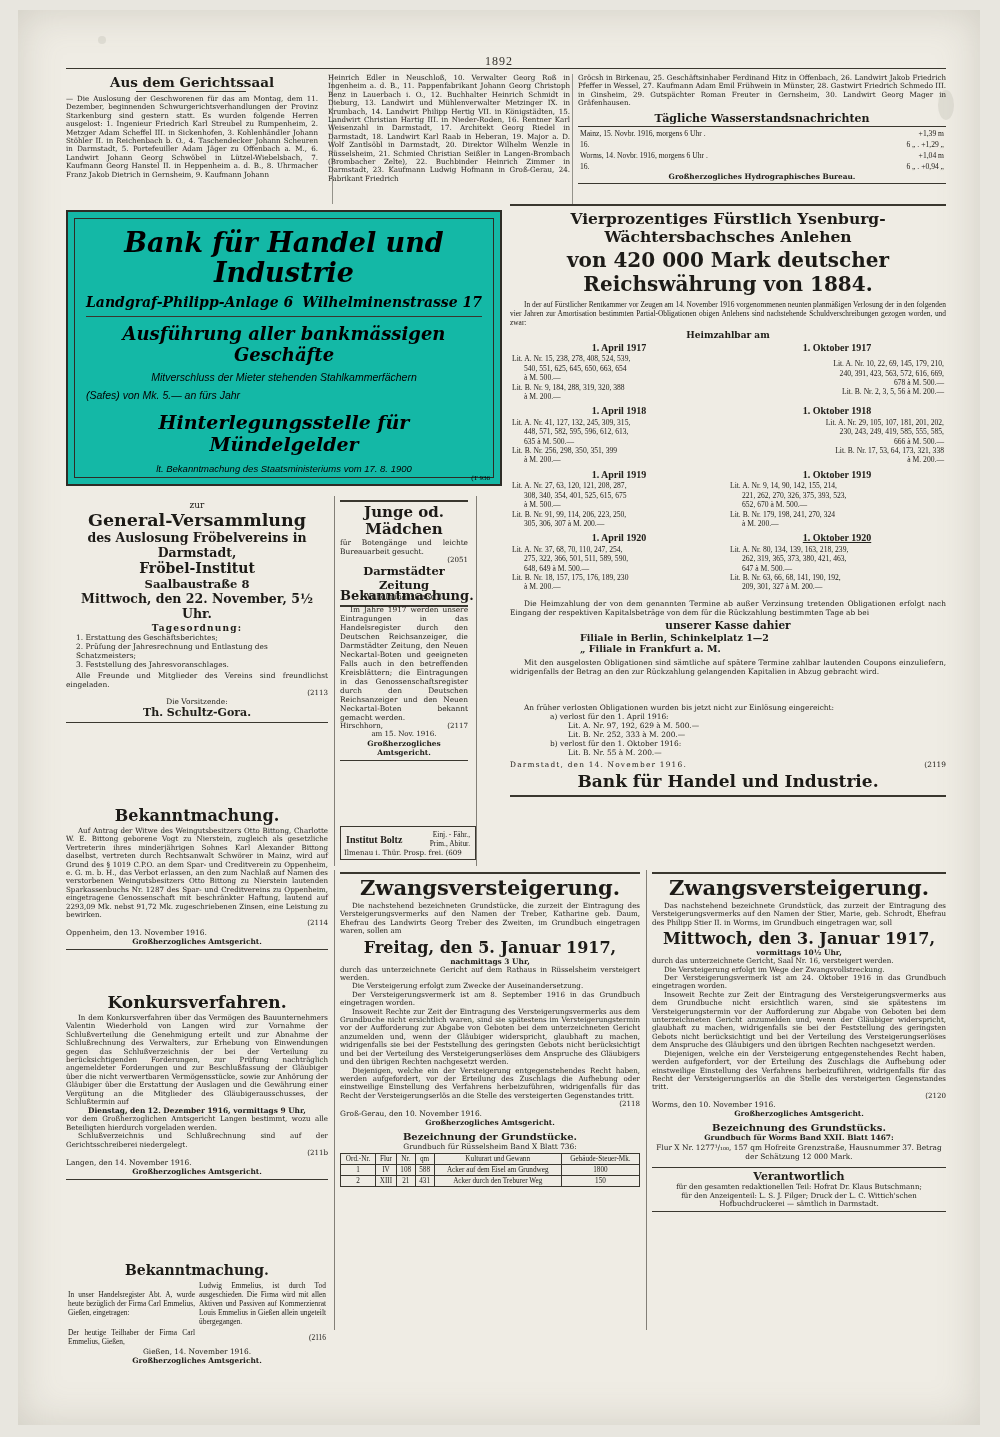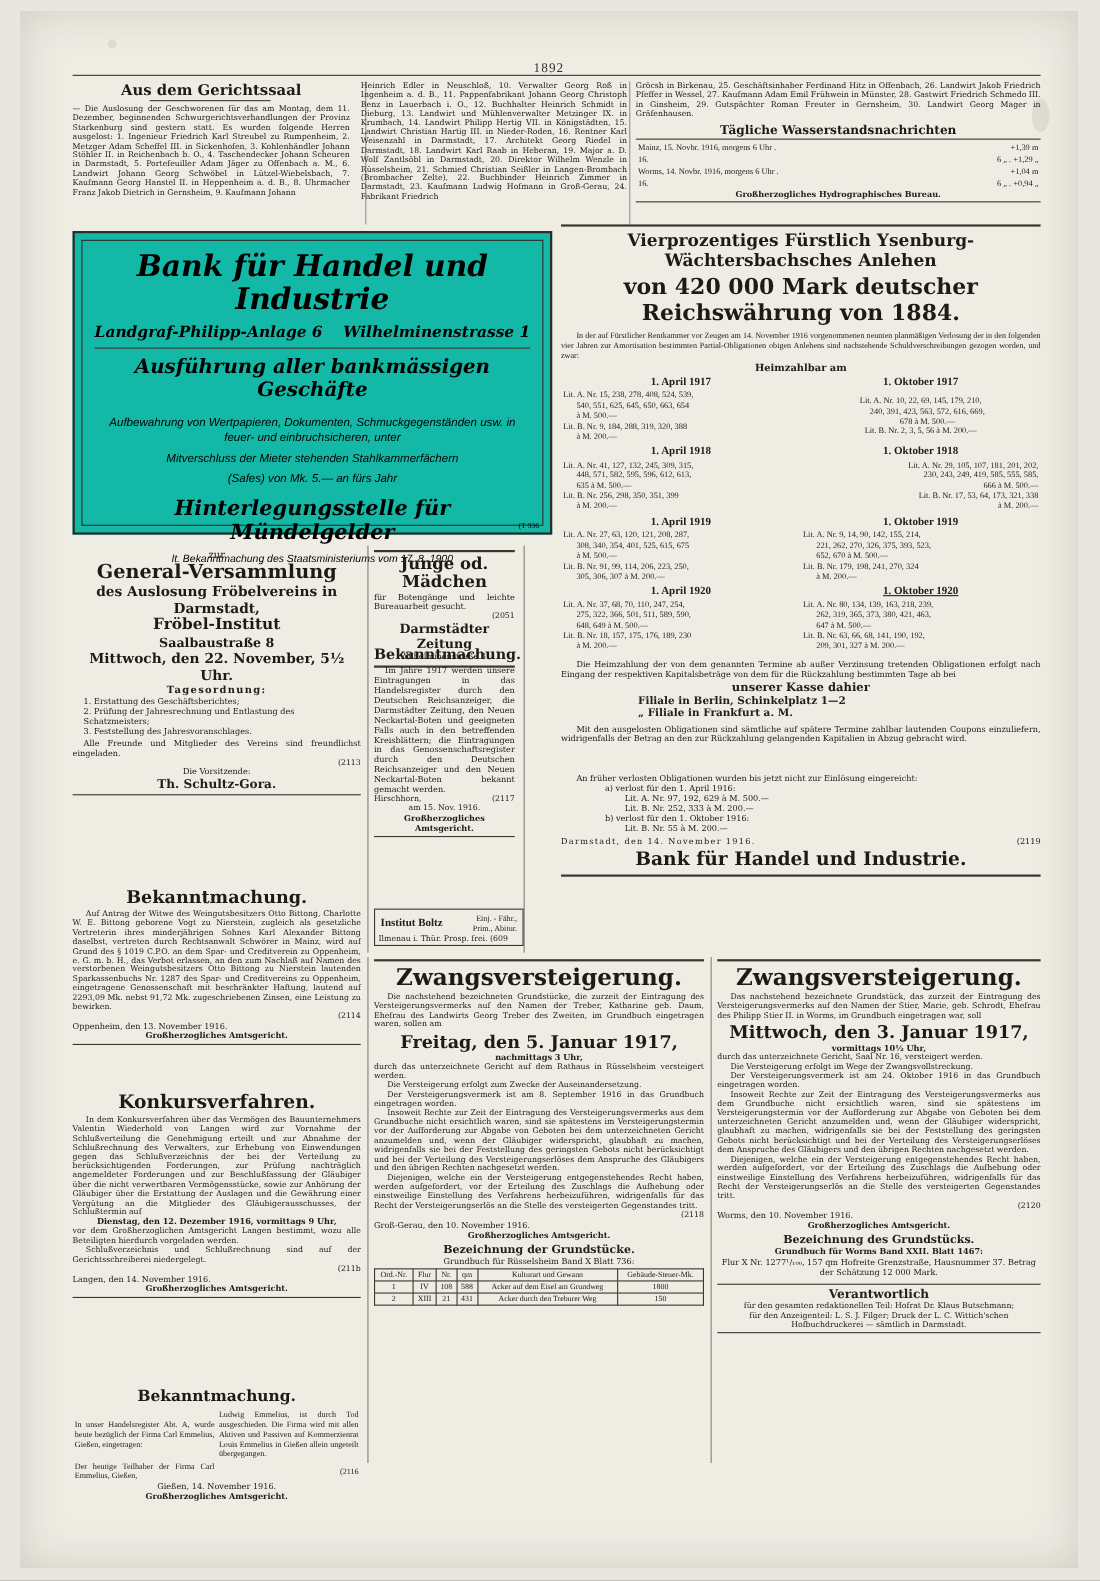--- a/index.html
+++ b/index.html
@@ -95,27 +95,26 @@
       <div class="ctr tiny2 b fr">Großherzogliches Hydrographisches Bureau.</div>
       <div class="rule" style="position:relative;top:2px;width:100%;height:1px;"></div>
     </div>
 
     <div class="adbank" style="left:48px;top:200px;width:432px;height:272px;">
       <div style="position:absolute;left:6px;top:6px;right:6px;bottom:6px;border:1px solid #2e2c26;"></div>
       <div style="position:absolute;left:18px;top:16px;right:18px;">
         <div class="script" style="font-size:27px;text-align:center;line-height:30px;">Bank für Handel und Industrie</div>
         <div style="display:flex;justify-content:space-between;margin-top:6px;">
           <div class="script" style="font-size:14px;">Landgraf-Philipp-Anlage 6</div>
-          <div class="script" style="font-size:14px;">Wilhelminenstrasse 1</div>
+          <div class="script" style="font-size:14px;">Wilhelminenstrasse 17</div>
         </div>
         <div class="rule" style="position:relative;top:6px;width:100%;height:1px;"></div>
         <div class="script" style="font-size:18px;text-align:center;margin-top:12px;">Ausführung aller bankmässigen Geschäfte</div>
-        <div style="font-family:'Liberation Sans',sans-serif;font-size:10.5px;text-align:center;margin-top:12px;line-height:14px;font-style:italic;">Aufbewahrung von Wertpapieren, Dokumenten, Schmuckgegenständen usw. in feuer- und einbruchsicheren, unter</div>
         <div style="font-family:'Liberation Sans',sans-serif;font-size:10.5px;text-align:center;margin-top:6px;font-style:italic;">Mitverschluss der Mieter stehenden Stahlkammerfächern</div>
-        <div style="font-family:'Liberation Sans',sans-serif;font-size:10.5px;text-align:center;margin-top:6px;font-style:italic;">(Safes) von Mk. 5.— an fürs Jahr</div>
+        <div style="font-family:'Liberation Sans',sans-serif;font-size:10.5px;margin-top:6px;font-style:italic;">(Safes) von Mk. 5.— an fürs Jahr</div>
         <div class="script" style="font-size:19px;text-align:center;margin-top:10px;">Hinterlegungsstelle für Mündelgelder</div>
         <div style="font-family:'Liberation Sans',sans-serif;font-size:9.5px;text-align:center;margin-top:8px;font-style:italic;">lt. Bekanntmachung des Staatsministeriums vom 17. 8. 1900</div>
       </div>
       <div style="position:absolute;right:10px;bottom:2px;font-size:7px;">(T 936</div>
     </div>
 
     <div class="col" style="left:492px;top:198px;width:436px;">
       <div class="rule" style="position:relative;width:100%;height:2px;top:-4px;"></div>
       <div class="hdg fr" style="font-size:15.5px;line-height:18px;">Vierprozentiges Fürstlich Ysenburg-Wächtersbachsches Anlehen</div>
       <div class="hdg fr" style="font-size:20px;line-height:24px;margin-top:2px;">von 420 000 Mark deutscher Reichswährung von 1884.</div>
@@ -129,21 +128,21 @@
           <td style="width:50%;text-align:center;font-weight:bold;font-size:10px;">1. Oktober 1917</td>
         </tr>
         <tr>
           <td style="text-align:left;">
             <div>Lit. A. Nr. 15, 238, 278, 408, 524, 539,</div>
             <div style="padding-left:12px">540, 551, 625, 645, 650, 663, 654</div>
             <div style="padding-left:12px">à M. 500.—</div>
             <div>Lit. B. Nr. 9, 184, 288, 319, 320, 388</div>
             <div style="padding-left:12px">à M. 200.—</div>
           </td>
-          <td style="text-align:center;">
+          <td style="text-align:right;">
             <div>Lit. A. Nr. 10, 22, 69, 145, 179, 210,</div>
             <div style="padding-left:12px">240, 391, 423, 563, 572, 616, 669,</div>
             <div style="padding-left:12px">678 à M. 500.—</div>
             <div>Lit. B. Nr. 2, 3, 5, 56 à M. 200.—</div>
           </td>
         </tr>
       </tbody>
         </table>
 
       <table class="grid-tbl noborder" style="font-size:7.6px;line-height:9.4px;margin-top:3px;">

